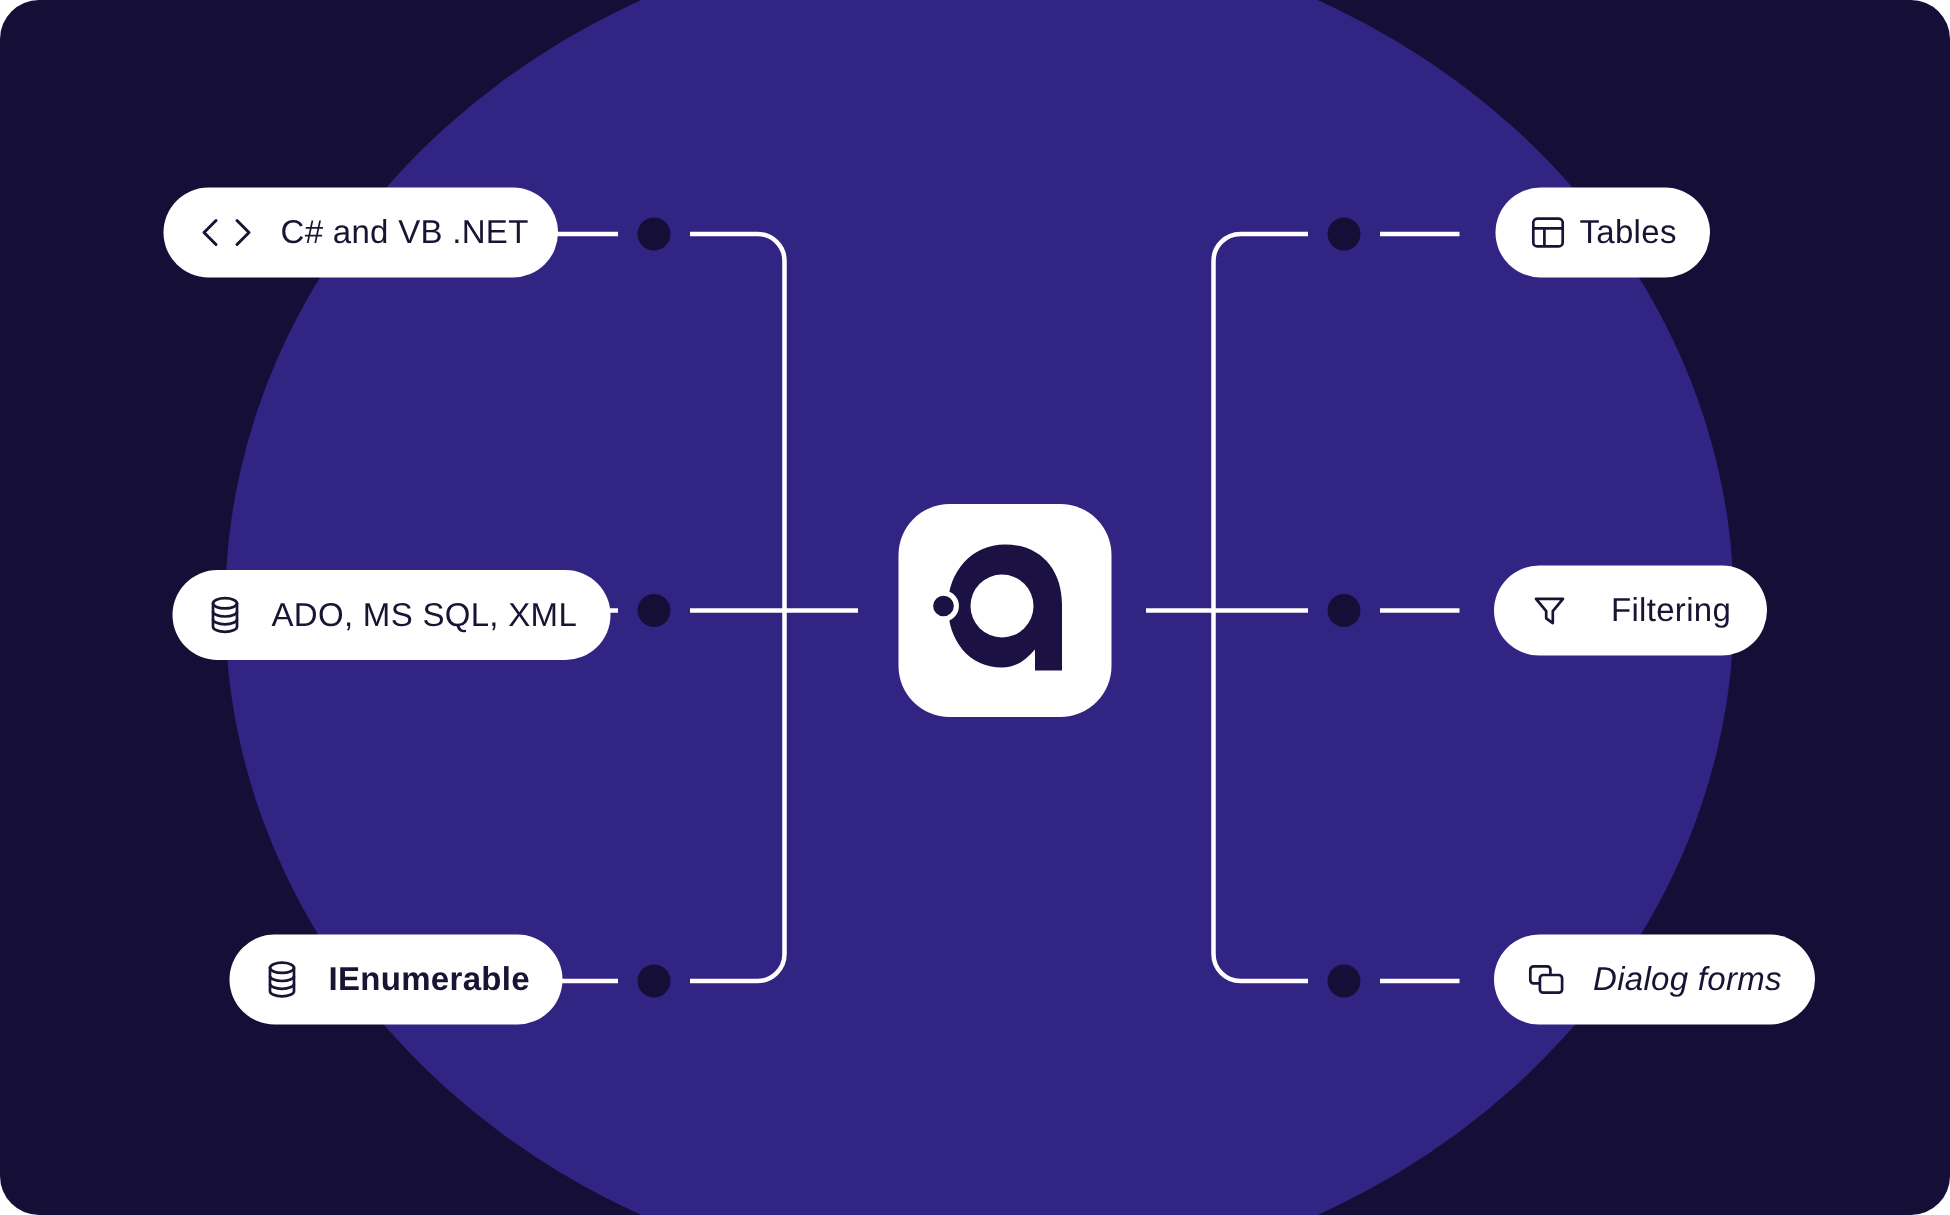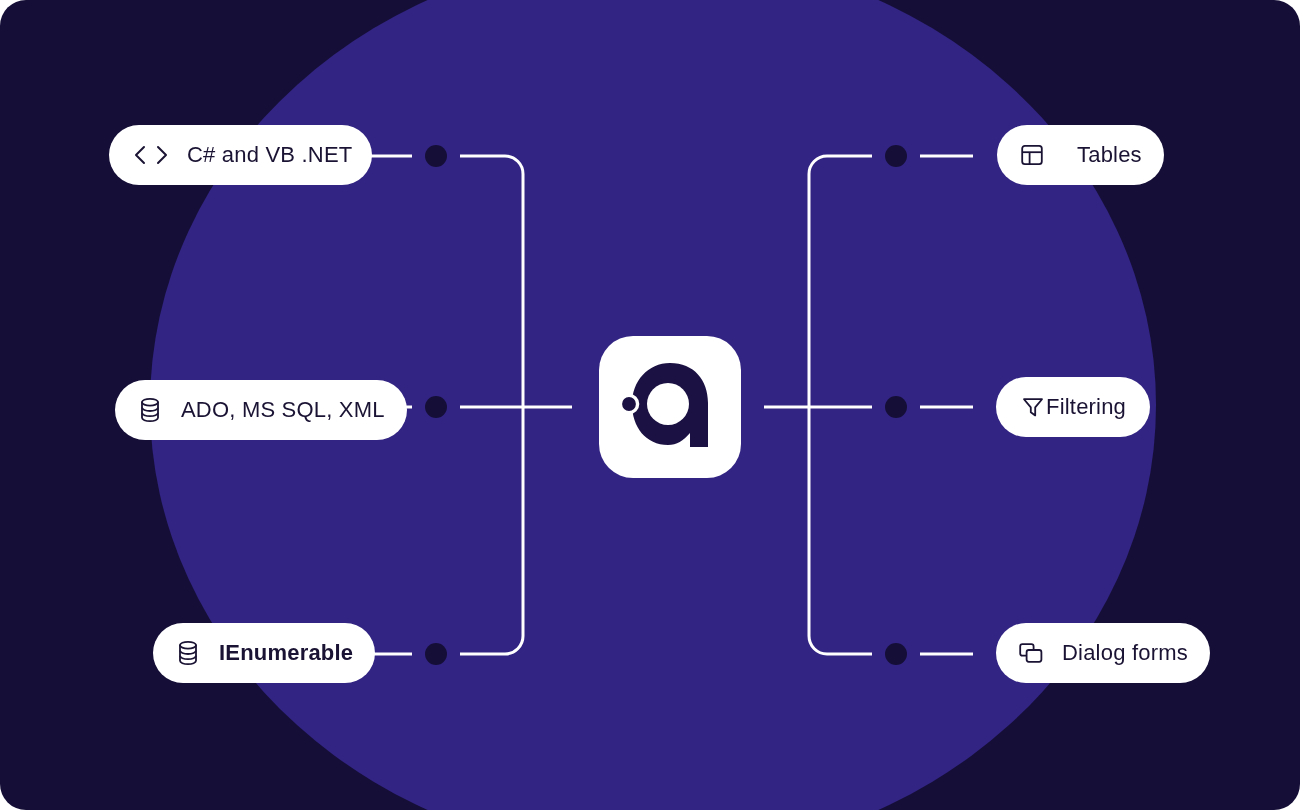--- a/index.html
+++ b/index.html
@@ -75,27 +75,27 @@
   #chip-csharp .chip-icon { width: 44px; }
   #chip-csharp .chip-label { margin-left: 14px; }
 
   #chip-ado      { left: 115px; top: 380px; height: 60px; }
   #chip-ado .chip-label { margin-left: 18px; }
 
   #chip-ienum    { left: 153px; top: 623px; height: 60px; }
   #chip-ienum .chip-label { margin-left: 18px; font-weight: bold; }
 
   #chip-tables   { left: 997px; top: 125px; height: 60px; }
-  #chip-tables .chip-label { margin-left: 32px; }
+  #chip-tables .chip-label { margin-left: 8px; }
 
   #chip-filtering{ left: 996px; top: 377px; height: 60px; padding: 0 24px; }
-  #chip-filtering .chip-label { }
+  #chip-filtering .chip-label { margin-left: 28px; }
 
   #chip-dialog   { left: 996px; top: 623px; height: 60px; }
-  #chip-dialog .chip-label { margin-left: 18px; }
+  #chip-dialog .chip-label { margin-left: 18px; font-style: italic; }
 
   
   #logo-tile {
     position: absolute;
     left: 599px;
     top: 336px;
     width: 142px;
     height: 142px;
     background: #ffffff;
     border-radius: 34px;

